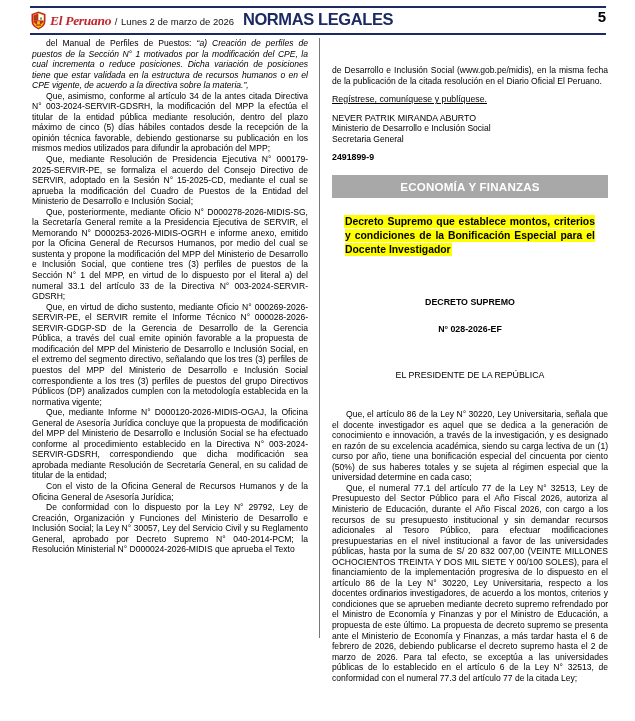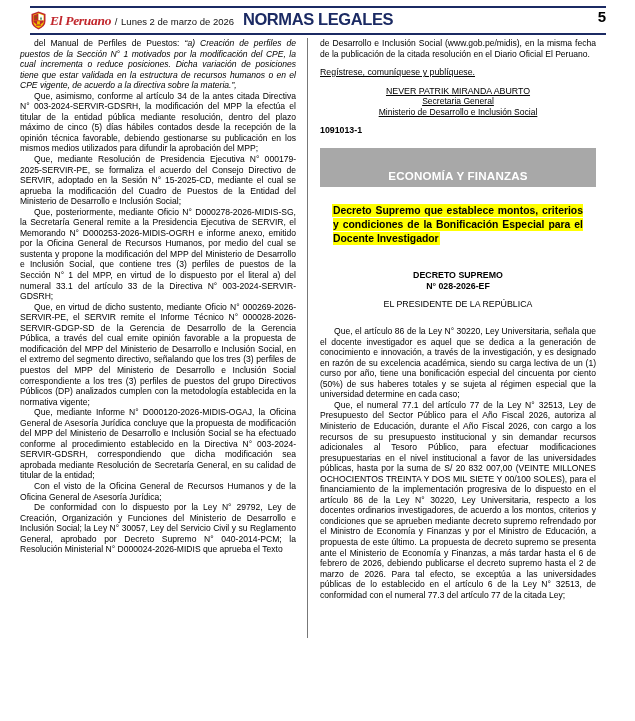--- a/index.html
+++ b/index.html
@@ -78,21 +78,21 @@
     position: absolute;
     right: 0; top: 2px;
     font-size: 15px;
     font-weight: bold;
     color: #000;
   }
 
   
   .columns {
     position: absolute;
-    left: 20px; top: 38px;
+    left: 32px; top: 38px;
     width: 576px; height: 683px;
     display: flex;
   }
   .col {
     width: 276px;
     flex: 0 0 auto;
   }
   .col-gap {
     width: 24px;
     flex: 0 0 auto;
@@ -108,78 +108,77 @@
   
   p.body {
     margin: 0;
     font-size: 8.55px;
     line-height: 10.55px;
     text-align: justify;
     text-indent: 14px;
     hyphens: none;
     color: #000;
   }
-  p.body.noindent { text-indent: 0; }
+  p.body.noindent { text-indent: 0; margin-top: 27px; }
   .sp { display: block; height: 8px; }
   .sp-sm { display: block; height: 4px; }
 
   
   p.plain {
     margin: 0;
     font-size: 8.55px;
     line-height: 10.6px;
-    text-align: center;
+    text-align: left;
     text-indent: 0;
-    text-decoration: underline;
   }
   p.plain.caps { font-size: 8.8px; }
   p.code {
     margin: 0;
     font-size: 8.8px;
     font-weight: bold;
     line-height: 11px;
   }
 
   
   .banner {
     margin: 0;
     background: #a8a8a8;
     color: #ffffff;
     text-align: center;
     font-size: 11.6px;
     font-weight: bold;
     letter-spacing: 0.2px;
-    padding: 21px 0 5px 0;
+    padding: 5px 0 5px 0;
     width: 276px;
   }
 
   
   .decree-title {
     margin: 13px;
     font-size: 10.4px;
     font-weight: bold;
     line-height: 13.6px;
     text-align: justify;
     text-indent: 0;
     color: #000;
   }
   .decree-title span.hl {
     background: #ffff00;
     box-shadow: 0 0 0 1px #ffff00;
   }
 
   .centered {
-    margin: 0;
+    margin: 16px;
     text-align: center;
     font-size: 8.8px;
     font-weight: bold;
     line-height: 10.6px;
   }
   .centerline {
-    margin: 0;
+    margin: 12px;
     text-align: center;
     font-size: 8.8px;
     line-height: 10.6px;
   }
   .leftline {
     margin: 0;
     text-align: left;
     font-size: 8.8px;
     line-height: 10.6px;
     text-indent: 0;
@@ -241,26 +240,26 @@
 
     <p class="body noindent">de Desarrollo e Inclusión Social (www.gob.pe/midis), en la misma fecha de la publicación de la citada resolución en el Diario Oficial El Peruano.</p>
 
     <span class="sp"></span>
 
     <p class="leftline">Regístrese, comuníquese y publíquese.</p>
 
     <span class="sp"></span>
 
     <p class="plain caps">NEVER PATRIK MIRANDA ABURTO</p>
+    <p class="plain">Ministerio de Desarrollo e Inclusión Social</p>
     <p class="plain">Secretaria General</p>
-    <p class="plain">Ministerio de Desarrollo e Inclusión Social</p>
-
-    <span class="sp"></span>
-
-    <p class="code">1091013-1</p>
+
+    <span class="sp"></span>
+
+    <p class="code">2491899-9</p>
 
     <span class="sp"></span>
     <span class="sp-sm"></span>
 
     <div class="banner">ECONOMÍA Y FINANZAS</div>
 
     <span class="sp-sm"></span>
 
     <p class="decree-title"><span class="hl">Decreto Supremo que establece montos, criterios y condiciones de la Bonificación Especial para el Docente Investigador</span></p>
 

